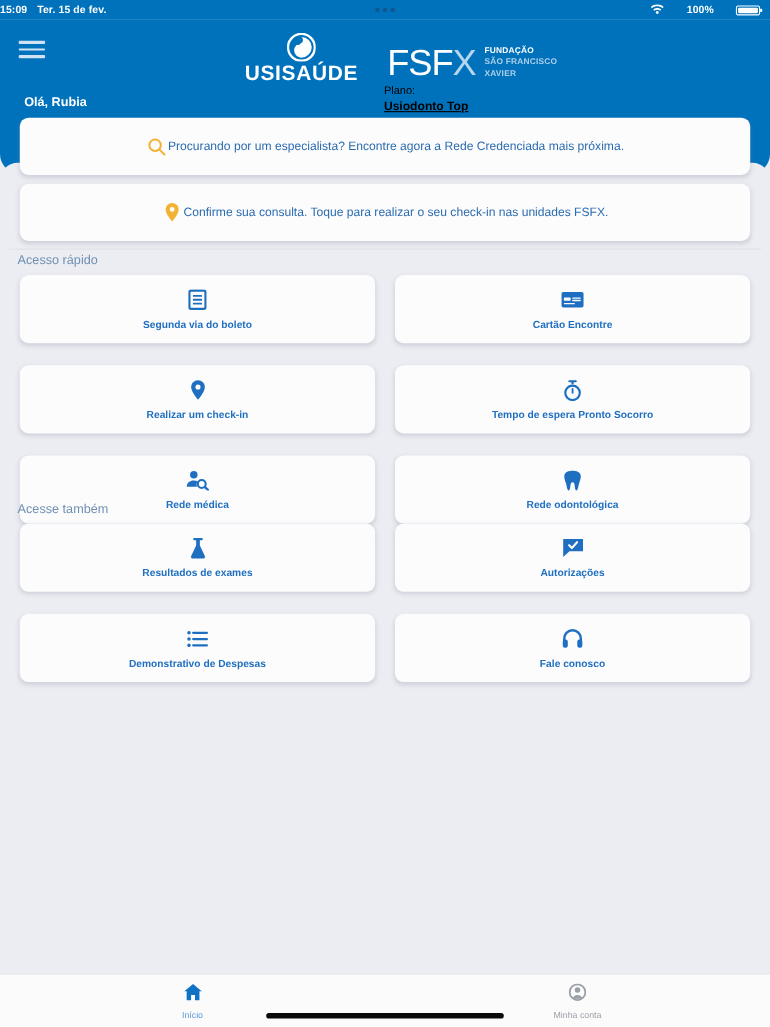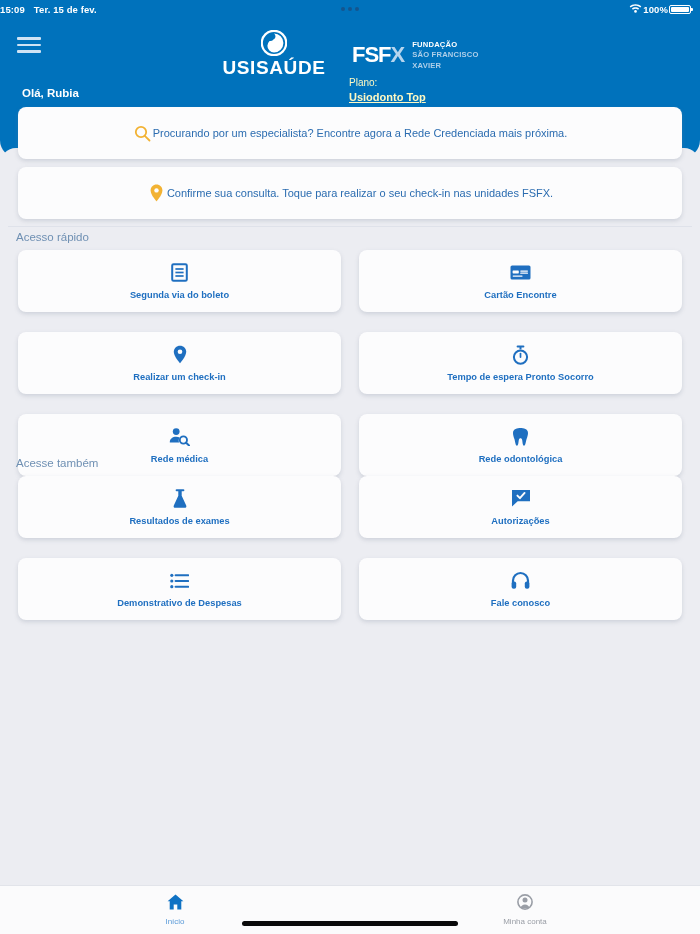--- a/index.html
+++ b/index.html
@@ -14,21 +14,21 @@
   
   .statusbar {
     position: absolute; top: 0; left: 0; width: 700px; height: 18px;
     background: #0072bc; color: #fff;
     display: flex; align-items: center;
     font-size: 9.5px; font-weight: bold; letter-spacing: .1px;
   }
   .sb-left { display: flex; align-items: center; gap: 9px; }
   .sb-center { position: absolute; left: 0; right: 0; display: flex; justify-content: center; gap: 3px; }
   .sb-dot { width: 4px; height: 4px; border-radius: 50%; background: #13558e; }
-  .sb-right { position: absolute; right: 9px; display: flex; align-items: center; gap: 1px; }
+  .sb-right { position: absolute; right: 9px; display: flex; align-items: center; gap: 20px; }
   .wifi-ic { display: block; }
   .batt { width: 22px; height: 9px; border: 1.2px solid #fff; border-radius: 2px; position: relative; }
   .batt::after { content:""; position:absolute; right:-3px; top:2.4px; width:1.8px; height:3.6px; background:#fff; border-radius:0 1px 1px 0;}
   .batt i { position:absolute; left:1px; top:1px; bottom:1px; width: calc(100% - 2px); background:#fff; border-radius:1px; display:block;}
 
   
   .header {
     position: absolute; top: 18px; left: 0; width: 700px; height: 140px;
     background: #0072bc;
     border-bottom-left-radius: 18px; border-bottom-right-radius: 18px;
@@ -44,28 +44,28 @@
   .usis-logo { position: absolute; left: 214px; top: 12px; width: 120px; text-align: center; }
   .usis-mark { width: 26px; height: 26px; margin: 0 auto 2px; position: relative; }
   .usis-mark svg { display: block; }
   .usis-word {
     font-size: 19px; font-weight: bold; color: #fff; letter-spacing: .6px;
     line-height: 1;
   }
 
   
   .fsfx { position: absolute; left: 352px; top: 22px; display: flex; align-items: center; gap: 8px; }
-  .fsfx-letters { font-size: 22px; font-weight: bold; color: #fff; letter-spacing: -1px; line-height: 1; display:flex; align-items:center;}
+  .fsfx-letters { font-size: 33px; font-weight: normal; color: #fff; letter-spacing: -1px; line-height: 1; display:flex; align-items:center;}
   .fsfx-x { color: #b6d5ee; }
   .fsfx-sub { font-size: 7.6px; line-height: 1.35; font-weight: bold; letter-spacing: .2px; }
   .fsfx-sub .l1 { color: #fff; }
   .fsfx-sub .l2, .fsfx-sub .l3 { color: #aecfe9; }
 
   .greet { position: absolute; left: 22px; top: 69px; color: #fff; font-size: 11.5px; font-weight: bold; }
-  .plan { position: absolute; left: 349px; top: 58px; color: #fef9c3; }
+  .plan { position: absolute; left: 349px; top: 58px; color: #000000; }
   .plan .plan-label { font-size: 10px; font-weight: normal; line-height: 1.35; }
   .plan .plan-value { font-size: 11px; font-weight: bold; text-decoration: underline; line-height: 1.35; }
 
   
   .sheet {
     position: absolute; top: 148px; left: 0; width: 700px; height: 737px;
     background: #ecedf2;
     border-top-left-radius: 16px; border-top-right-radius: 16px;
   }
 

